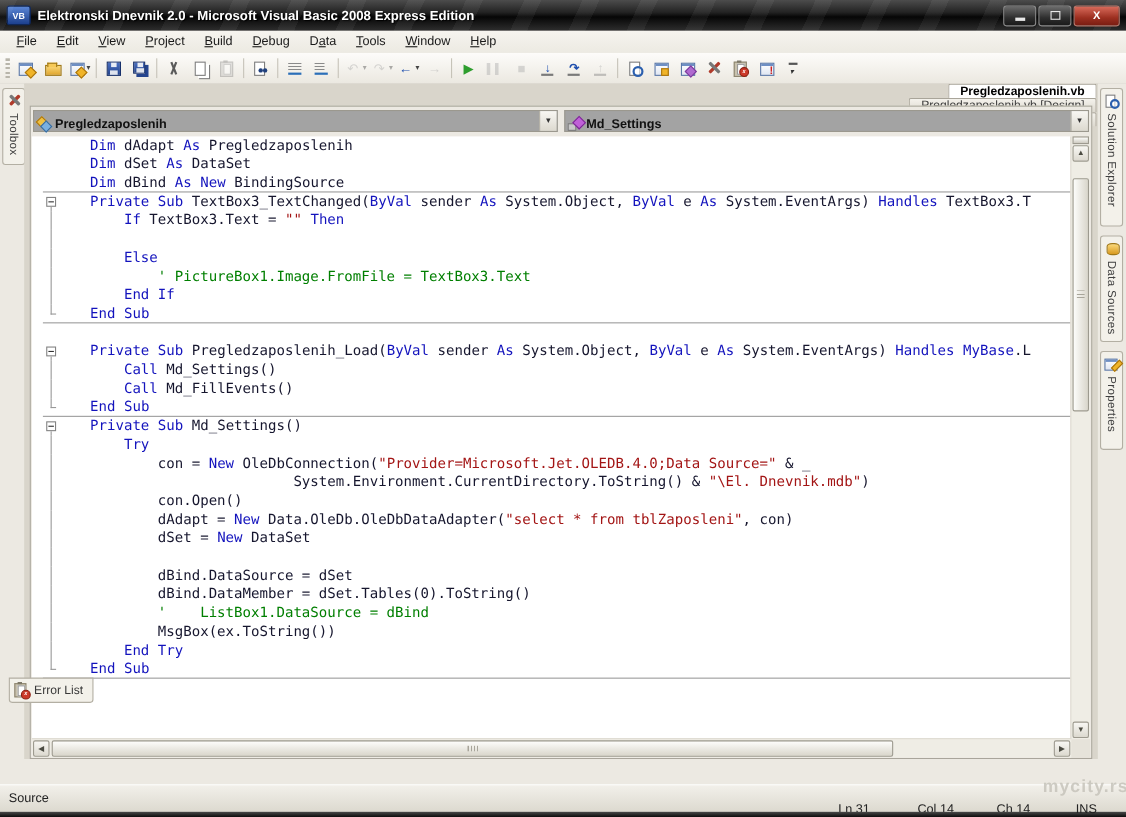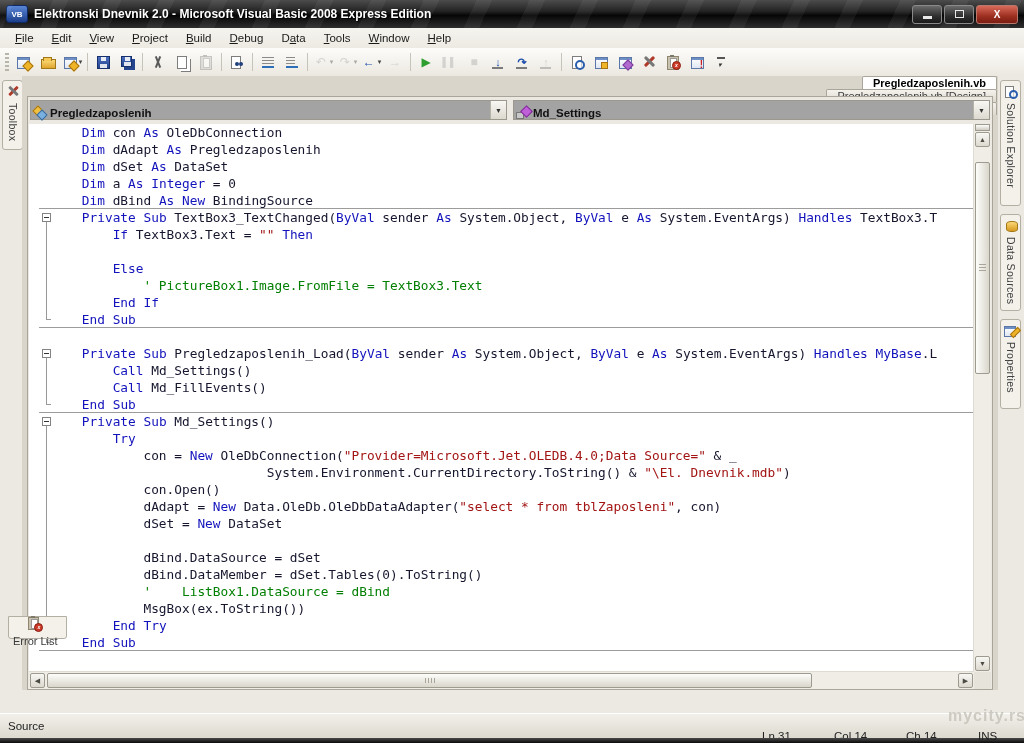--- a/index.html
+++ b/index.html
@@ -144,21 +144,21 @@
     border:1px solid #9d9a8f;border-radius:2px;box-sizing:border-box;}
   .hthumb{position:absolute;top:1px;height:15px;background:linear-gradient(180deg,#fdfdfb,#d9d6cb);
     border:1px solid #9d9a8f;border-radius:2px;box-sizing:border-box;}
   .gripv{position:absolute;left:3px;right:3px;top:50%;margin-top:-4px;height:8px;
     background:repeating-linear-gradient(180deg,#a8a59a 0 1px,transparent 1px 3px);}
   .griph{position:absolute;top:4px;bottom:4px;left:50%;margin-left:-5px;width:10px;
     background:repeating-linear-gradient(90deg,#a8a59a 0 1px,transparent 1px 3px);}
 
   
   .btab{position:absolute;left:8px;top:616px;height:21px;background:#f3f1ea;border:1px solid #b3afa3;
-    border-radius:0 0 3px 3px;display:flex;align-items:center;gap:4px;padding:0 8px 0 4px;font-size:11px;color:#3a3a3a;flex-direction:column;}
+    border-radius:0 0 3px 3px;display:flex;align-items:center;gap:4px;padding:0 8px 0 4px;font-size:11px;color:#3a3a3a;}
   .statusbar{position:absolute;left:0;right:0;bottom:5px;height:24px;
     background:linear-gradient(#f2f0ea,#dcd9cf);border-top:1px solid #fff;
     display:flex;align-items:center;font-size:11.5px;color:#222;}
   .statusbar .ready{margin-left:8px;}
   .sfields{margin-left:auto;display:flex;align-items:center;position:relative;}
   .sfield{width:72px;margin-top:20px;}
   .sfield.ins{width:46px;position:relative;z-index:2;}
   .watermark{position:absolute;right:-2px;top:-3px;font-size:16px;font-weight:bold;color:#c4c1b8;opacity:.8;letter-spacing:1px;z-index:1;}
   .bottomedge{position:absolute;left:0;right:0;bottom:0;height:5px;background:linear-gradient(#4a4a4a,#090909);}
 </style>
@@ -425,24 +425,22 @@
         <div class="combo">
           <span class="cicon mtd-icon">
               <i class="lock"></i>
               <i class="d1"></i>
             </span>
           <span class="cval">Md_Settings</span>
           <span class="drop">▼</span>
         </div>
       </div>
       <div class="editor" id="editor">
-          <div class="row"><span class="tp">    </span><span class="tk">Dim</span><span class="tp"> con </span><span class="tk">As</span><span class="tp"> OleDbConnection</span></div>
           <div class="row"><span class="tp">    </span><span class="tk">Dim</span><span class="tp"> dAdapt </span><span class="tk">As</span><span class="tp"> Pregledzaposlenih</span></div>
           <div class="row"><span class="tp">    </span><span class="tk">Dim</span><span class="tp"> dSet </span><span class="tk">As</span><span class="tp"> DataSet</span></div>
-          <div class="row"><span class="tp">    </span><span class="tk">Dim</span><span class="tp"> a </span><span class="tk">As</span><span class="tp"> </span><span class="tk">Integer</span><span class="tp"> = 0</span></div>
           <div class="row sepafter"><span class="tp">    </span><span class="tk">Dim</span><span class="tp"> dBind </span><span class="tk">As</span><span class="tp"> </span><span class="tk">New</span><span class="tp"> BindingSource</span></div>
           <div class="row"><i class="fline fromBox"></i><i class="fbox"></i><span class="tp">    </span><span class="tk">Private</span><span class="tp"> </span><span class="tk">Sub</span><span class="tp"> TextBox3_TextChanged(</span><span class="tk">ByVal</span><span class="tp"> sender </span><span class="tk">As</span><span class="tp"> System.Object, </span><span class="tk">ByVal</span><span class="tp"> e </span><span class="tk">As</span><span class="tp"> System.EventArgs) </span><span class="tk">Handles</span><span class="tp"> TextBox3.T</span></div>
           <div class="row"><i class="fline"></i><span class="tp">        </span><span class="tk">If</span><span class="tp"> TextBox3.Text = </span><span class="ts">""</span><span class="tp"> </span><span class="tk">Then</span></div>
           <div class="row"><i class="fline"></i></div>
           <div class="row"><i class="fline"></i><span class="tp">        </span><span class="tk">Else</span></div>
           <div class="row"><i class="fline"></i><span class="tp">            </span><span class="tc">' PictureBox1.Image.FromFile = TextBox3.Text</span></div>
           <div class="row"><i class="fline"></i><span class="tp">        </span><span class="tk">End</span><span class="tp"> </span><span class="tk">If</span></div>
           <div class="row sepafter"><i class="fline toEnd"></i><i class="ftick"></i><span class="tp">    </span><span class="tk">End</span><span class="tp"> </span><span class="tk">Sub</span></div>
           <div class="row"></div>
           <div class="row"><i class="fline fromBox"></i><i class="fbox"></i><span class="tp">    </span><span class="tk">Private</span><span class="tp"> </span><span class="tk">Sub</span><span class="tp"> Pregledzaposlenih_Load(</span><span class="tk">ByVal</span><span class="tp"> sender </span><span class="tk">As</span><span class="tp"> System.Object, </span><span class="tk">ByVal</span><span class="tp"> e </span><span class="tk">As</span><span class="tp"> System.EventArgs) </span><span class="tk">Handles</span><span class="tp"> </span><span class="tk">MyBase</span><span class="tp">.L</span></div>

